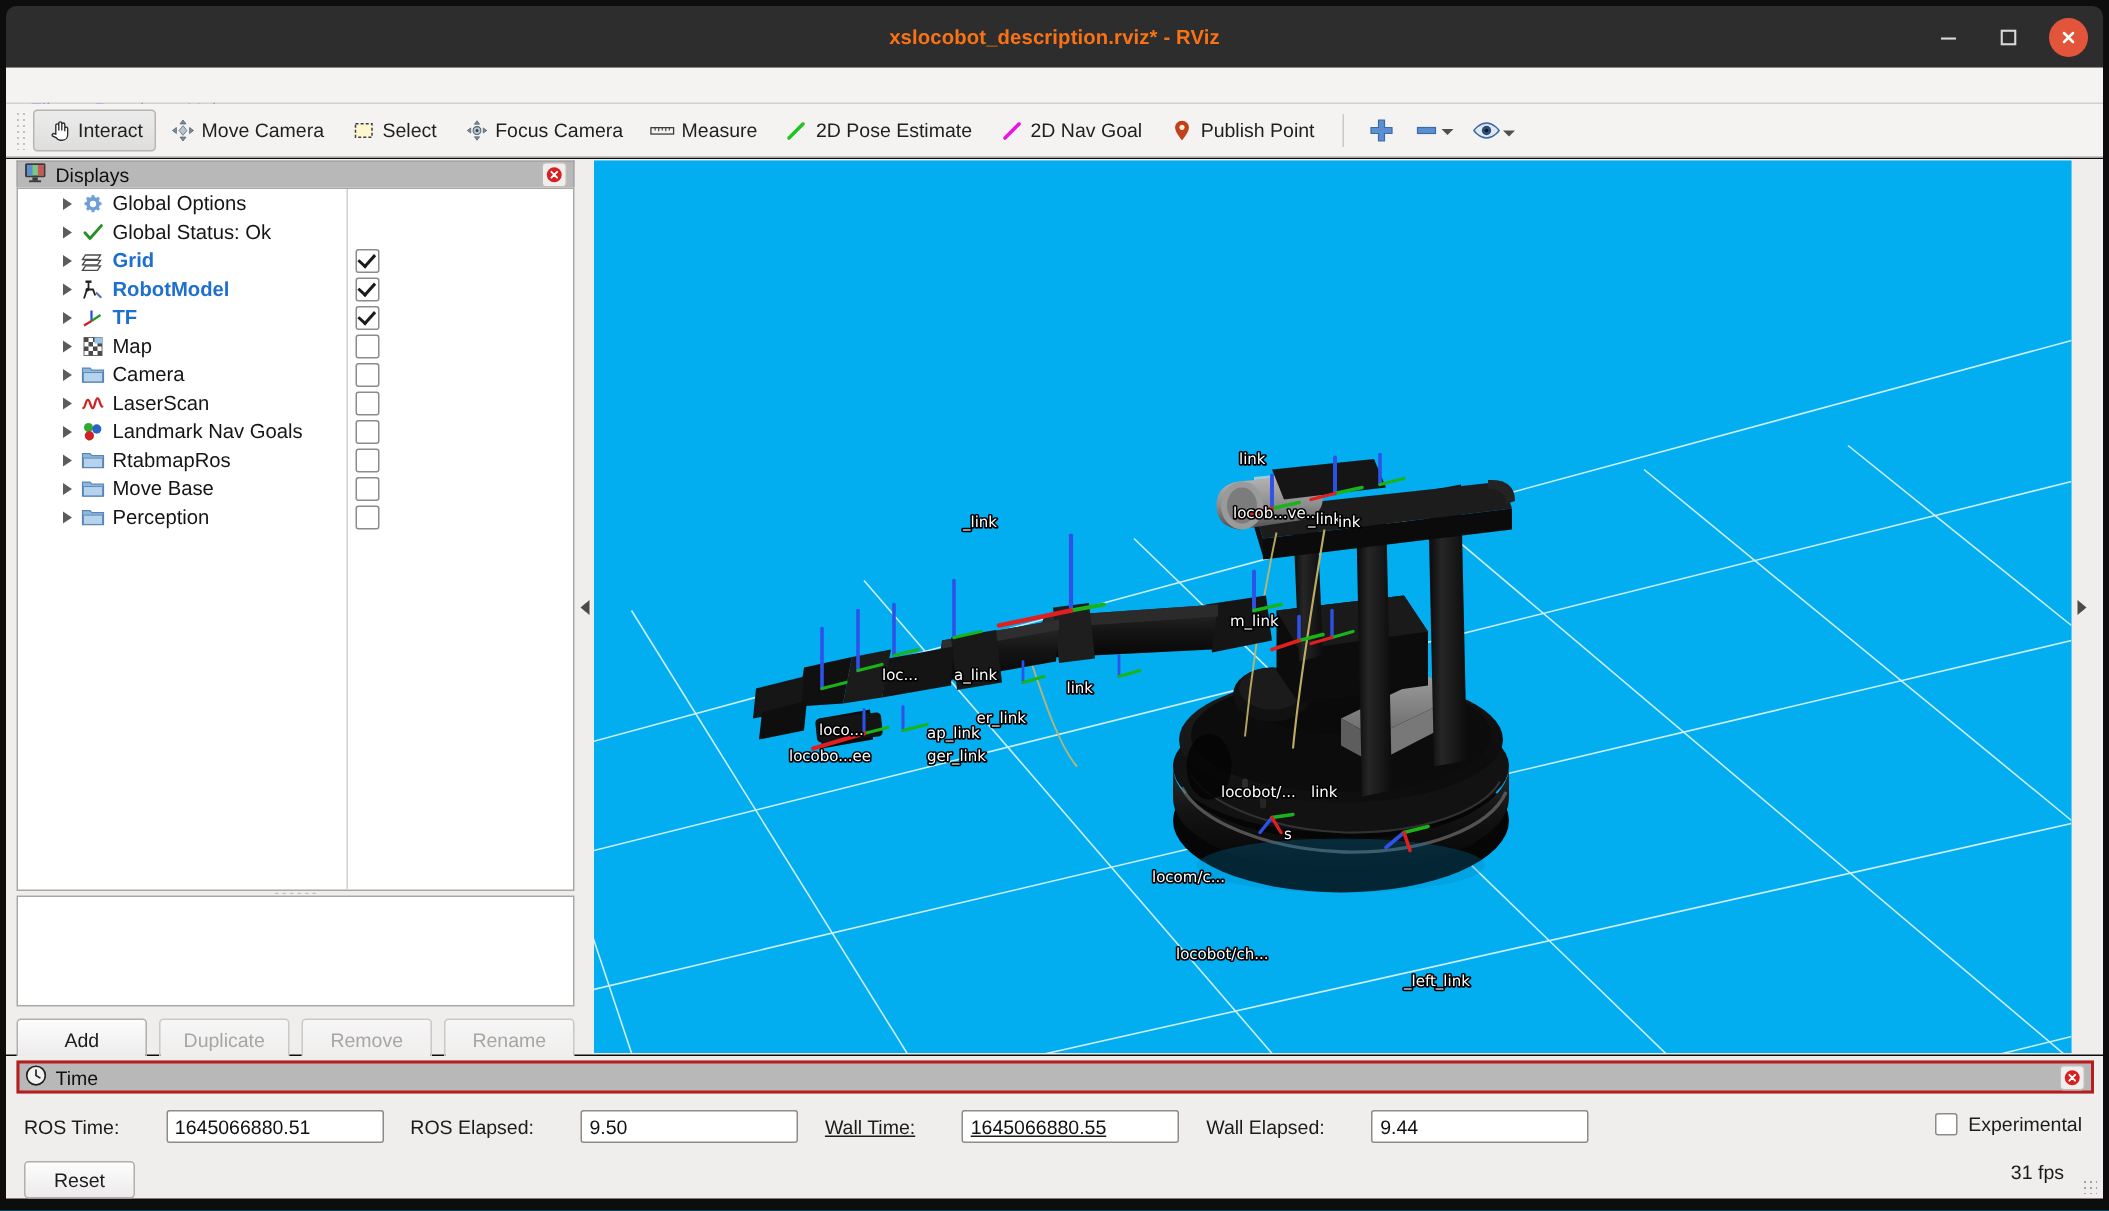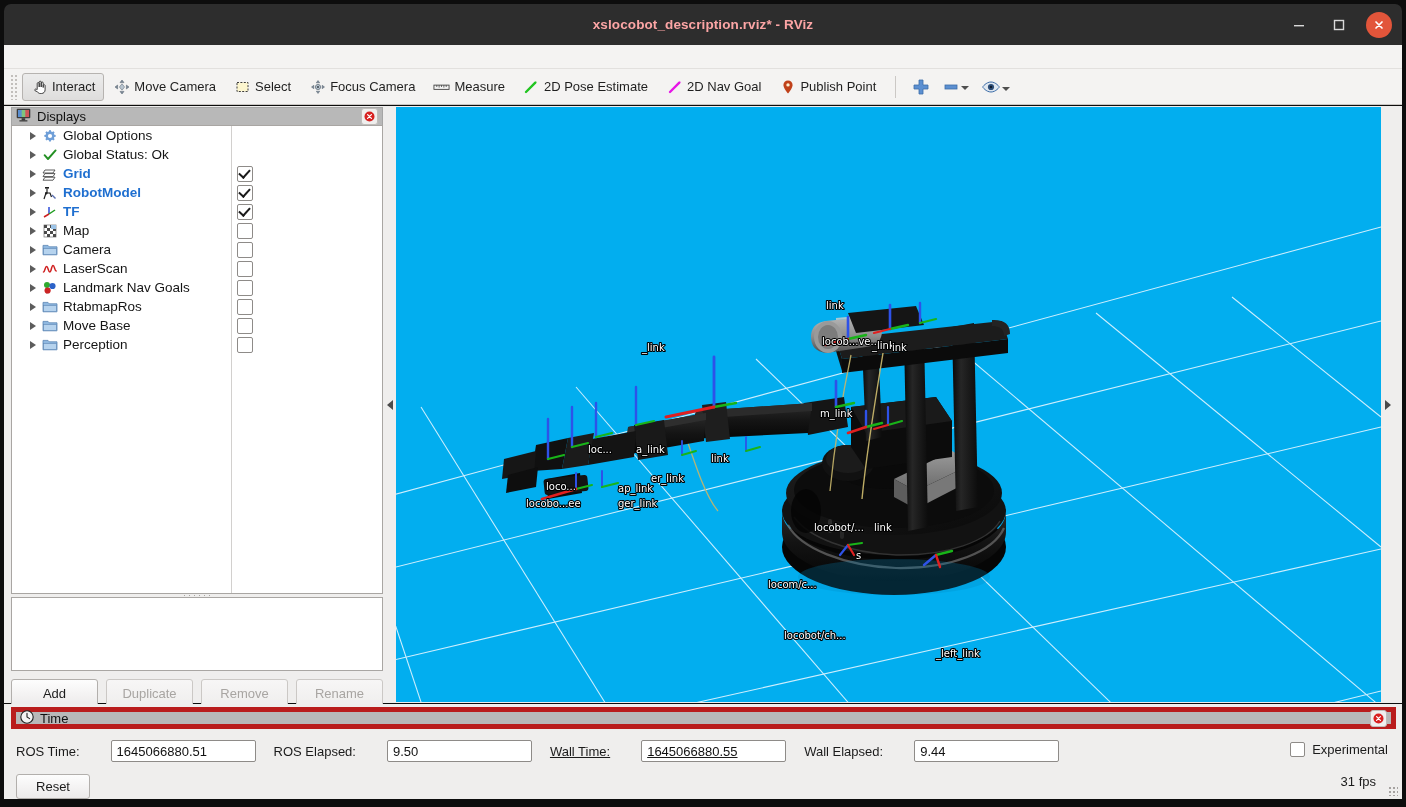--- a/index.html
+++ b/index.html
@@ -17,21 +17,21 @@
   }
   
   .titlebar{
     position:absolute;left:4px;top:4px;width:1398px;height:41px;
     background:#2d2d2d;
     border-top-left-radius:7px;border-top-right-radius:7px;
     display:flex;align-items:center;justify-content:center;
     box-sizing:border-box;
   }
   .titlebar .title{
-    font-size:13.5px;font-weight:bold;color:#fca5a5;letter-spacing:.1px;
+    font-size:13.5px;font-weight:bold;color:#f97316;letter-spacing:.1px;
   }
   .winbtns{
     position:absolute;right:10px;top:0;height:41px;display:flex;align-items:center;gap:14px;
   }
   .wbtn{width:26px;height:26px;display:flex;align-items:center;justify-content:center;cursor:default;}
   .wbtn svg{display:block;}
   .wbtn.close{
     width:26px;height:26px;border-radius:50%;background:#e2553a;
   }
   
@@ -93,21 +93,21 @@
     display:flex;align-items:center;justify-content:center;cursor:default;
   }
   .tree{
     flex:0 0 auto;height:467px;background:#fff;border:1px solid #a9a6a3;
     position:relative;overflow:hidden;
   }
   .treecol{
     position:absolute;left:219px;top:0;bottom:0;width:1px;background:#d2d0ce;
   }
   .trow{
-    height:19px;display:flex;align-items:center;padding-left:14px;box-sizing:border-box;
+    height:19px;display:flex;align-items:center;padding-left:26px;box-sizing:border-box;
     position:relative;cursor:default;
   }
   .arrow{
     width:14px;height:19px;display:flex;align-items:center;justify-content:center;flex:0 0 auto;
   }
   .arrow::after{
     content:"";width:0;height:0;border-top:4px solid transparent;border-bottom:4px solid transparent;
     border-left:6px solid #5c5c5c;
   }
   .ticon{width:20px;height:19px;display:flex;align-items:center;justify-content:center;flex:0 0 auto;}
@@ -158,21 +158,21 @@
     background:#02aeef;overflow:hidden;
   }
   .viewport svg{display:block;}
   
   .timepanel{
     position:absolute;left:4px;top:704px;width:1398px;height:95px;
     background:#efeeed;
   }
   .timehdr{
     position:absolute;left:7px;top:3px;width:1385px;height:22px;background:#b8b8b8;
-    border:5px solid #b91c1c;
+    border:2px solid #b91c1c;
     display:flex;align-items:center;padding:0 4px;box-sizing:border-box;gap:6px;
   }
   .timehdr .ptitle{font-size:13px;color:#101010;flex:1;}
   .timerow{
     position:absolute;left:12px;top:34px;width:1382px;height:26px;
     display:flex;align-items:center;
   }
   .tfield{display:flex;align-items:center;gap:7px;}
   .tflabel{font-size:13px;color:#1b1b1b;white-space:nowrap;}
   .tfinput{

